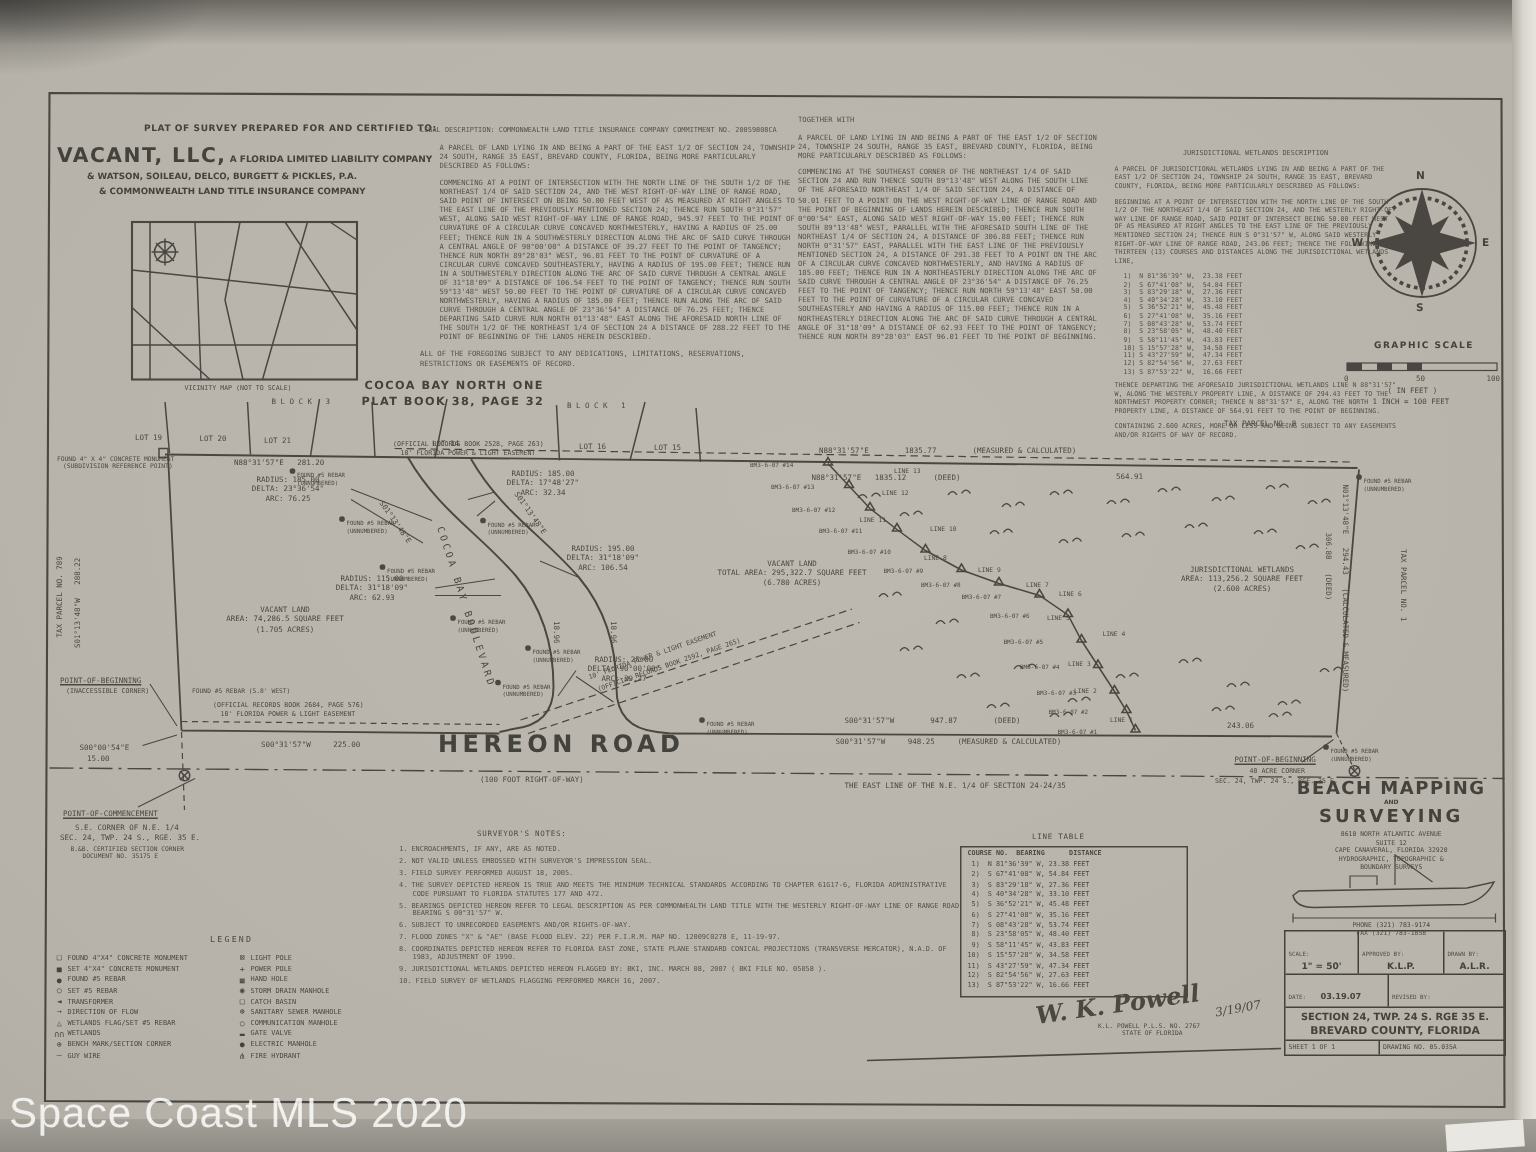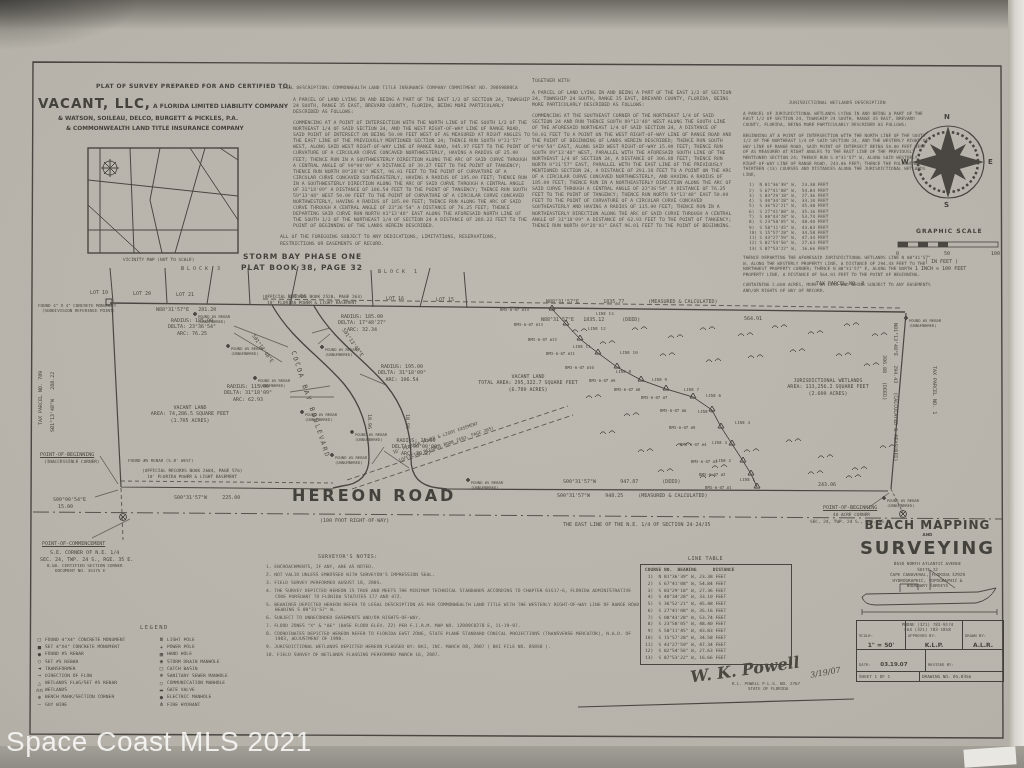--- a/index.html
+++ b/index.html
@@ -306,21 +306,21 @@
 <div class="lbl hand" style="left:988px;top:158px;font-size:7px;">E</div>
 <div class="lbl hand" style="left:944px;top:201px;font-size:7px;">S</div>
 <div class="lbl hand" style="left:901px;top:158px;font-size:7px;">W</div>
 <div class="lbl hand" style="left:916px;top:227px;font-size:6px;letter-spacing:1px;">GRAPHIC SCALE</div>
 <div class="lbl" style="left:896px;top:250px;">0</div>
 <div class="lbl" style="left:944px;top:250px;">50</div>
 <div class="lbl" style="left:991px;top:250px;">100</div>
 <div class="lbl" style="left:925px;top:258px;">( IN FEET )</div>
 <div class="lbl" style="left:915px;top:265px;">1 INCH = 100 FEET</div>
 
-<div class="lbl hand" style="left:243px;top:252px;font-size:7.5px;letter-spacing:1px;">STORM BAY PHASE ONE</div>
+<div class="lbl hand" style="left:243px;top:252px;font-size:7.5px;letter-spacing:1px;">COCOA BAY NORTH ONE</div>
 <div class="lbl hand" style="left:241px;top:263px;font-size:7.5px;letter-spacing:1px;">PLAT BOOK 38, PAGE 32</div>
 <div class="lbl" style="left:181px;top:265px;letter-spacing:3px;">BLOCK 3</div>
 <div class="lbl" style="left:378px;top:268px;letter-spacing:3px;">BLOCK 1</div>
 
 <div class="lbl hand" style="left:292px;top:486px;font-size:16px;letter-spacing:3px;">HEREON ROAD</div>
 
 <div class="col" style="left:34px;top:624px;width:245px;">
   <div class="lbl" style="position:static;font-size:5.5px;letter-spacing:1.5px;margin-left:106px;">LEGEND</div>
   <div style="display:flex;margin-top:5px;">
     <div id="legend-left" style="width:122px;">
@@ -444,21 +444,21 @@
         <div class="lt-row">11)  S 43°27'59" W, 47.34 FEET</div>
         <div class="lt-row">12)  S 82°54'56" W, 27.63 FEET</div>
         <div class="lt-row">13)  S 87°53'22" W, 16.66 FEET</div>
       </div>
   </div>
 </div>
 
 <div class="col c" style="left:850px;top:518px;width:155px;">
   <div class="hand" style="font-size:12px;letter-spacing:1px;">BEACH MAPPING</div>
   <div class="hand" style="font-size:4px;">AND</div>
-  <div class="hand" style="font-size:18px;letter-spacing:2px;">SURVEYING</div>
+  <div class="hand" style="font-size:12px;letter-spacing:2px;">SURVEYING</div>
   <div id="firm-addr" style="margin-top:3px;">
       <div style="font: 4.3px / 1.3 &quot;DejaVu Sans Mono&quot;, monospace; color: rgb(75, 72, 64);">8610 NORTH ATLANTIC AVENUE</div>
       <div style="font: 4.3px / 1.3 &quot;DejaVu Sans Mono&quot;, monospace; color: rgb(75, 72, 64);">SUITE 12</div>
       <div style="font: 4.3px / 1.3 &quot;DejaVu Sans Mono&quot;, monospace; color: rgb(75, 72, 64);">CAPE CANAVERAL, FLORIDA 32920</div>
       <div style="font: 4.3px / 1.3 &quot;DejaVu Sans Mono&quot;, monospace; color: rgb(75, 72, 64);">HYDROGRAPHIC, TOPOGRAPHIC &amp;</div>
       <div style="font: 4.3px / 1.3 &quot;DejaVu Sans Mono&quot;, monospace; color: rgb(75, 72, 64);">BOUNDARY SURVEYS</div>
     </div>
   <div style="margin-top:33px;font:4.3px 'DejaVu Sans Mono',monospace;color:#4b4840;">PHONE (321) 783-9174</div>
   <div style="font:4.3px 'DejaVu Sans Mono',monospace;color:#4b4840;">FAX (321) 783-1858</div>
 </div>
@@ -480,32 +480,36 @@
   </div>
   <div style="display:flex;border-bottom:1px solid #43413c;">
     <div style="width:64px;border-right:1px solid #43413c;padding:1px 2px;">
       <span class="cell-label">DATE:</span>
       <span class="hand" style="font-size:5.5px;">03.19.07</span>
     </div>
     <div style="flex:1;padding:1px 2px;">
       <span class="cell-label">REVISED BY:</span>
     </div>
   </div>
+  <div class="c" style="border-bottom:1px solid #43413c;padding:2px 0;">
+    <div class="hand" style="font-size:6.6px;">SECTION 24, TWP. 24 S. RGE 35 E.</div>
+    <div class="hand" style="font-size:7.2px;">BREVARD COUNTY, FLORIDA</div>
+  </div>
   <div style="display:flex;">
     <div style="width:58px;border-right:1px solid #43413c;padding:2px;font:4.3px 'DejaVu Sans Mono',monospace;color:#4b4840;">SHEET 1 OF 1</div>
     <div style="flex:1;padding:2px;font:4.3px 'DejaVu Sans Mono',monospace;color:#4b4840;">DRAWING NO. 05.035A</div>
   </div>
 </div>
 
 <div class="col" style="left:690px;top:660px;width:180px;">
   <span style="font:italic bold 16px 'DejaVu Serif',serif;color:#4b4840;display:inline-block;transform:rotate(-8deg);">W. K. Powell</span>
   <span style="font:italic 8px 'DejaVu Serif',serif;color:#4b4840;display:inline-block;transform:rotate(-10deg);">3/19/07</span>
   <div style="font:4.2px 'DejaVu Sans Mono',monospace;color:#4b4840;margin:2px 0 0 42px;">K.L. POWELL  P.L.S. NO. 2767</div>
   <div style="font:4.2px 'DejaVu Sans Mono',monospace;color:#4b4840;margin-left:58px;">STATE OF FLORIDA</div>
 </div>
 
 <div id="topshade"></div>
 <div id="cornershade"></div>
 <div id="rightband"></div>
 <div id="bottomband"></div>
 <div id="bottomwedge"></div>
 
-<div id="watermark">Space Coast MLS 2021</div>
+<div id="watermark">Space Coast MLS 2020</div>
 
 </body></html>

